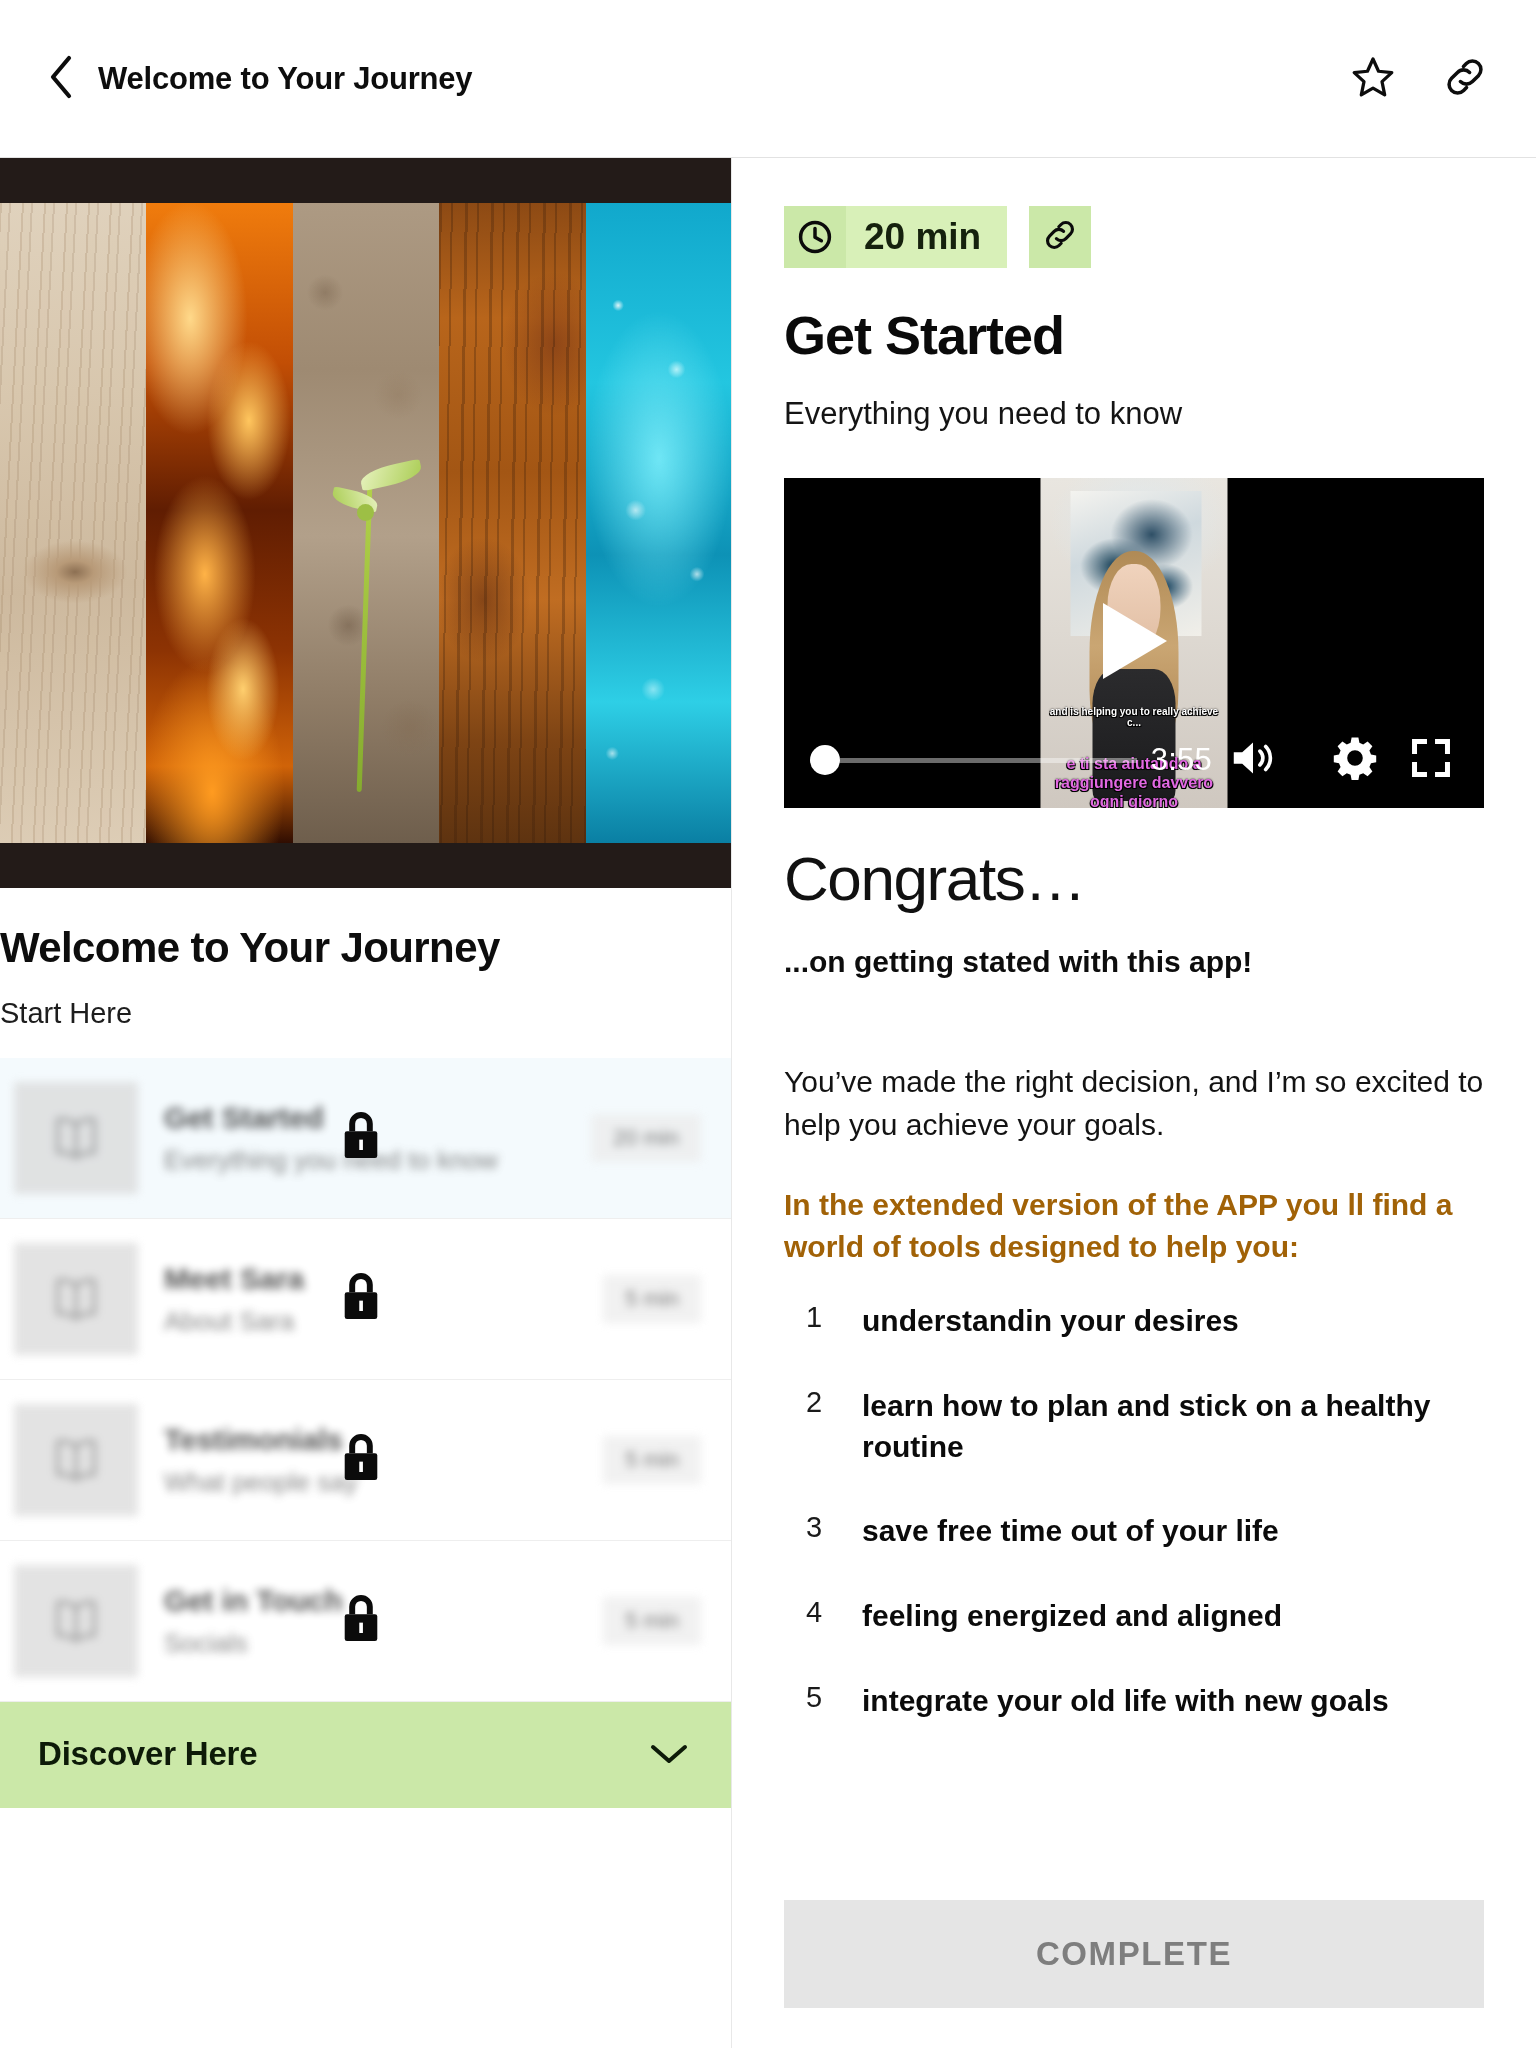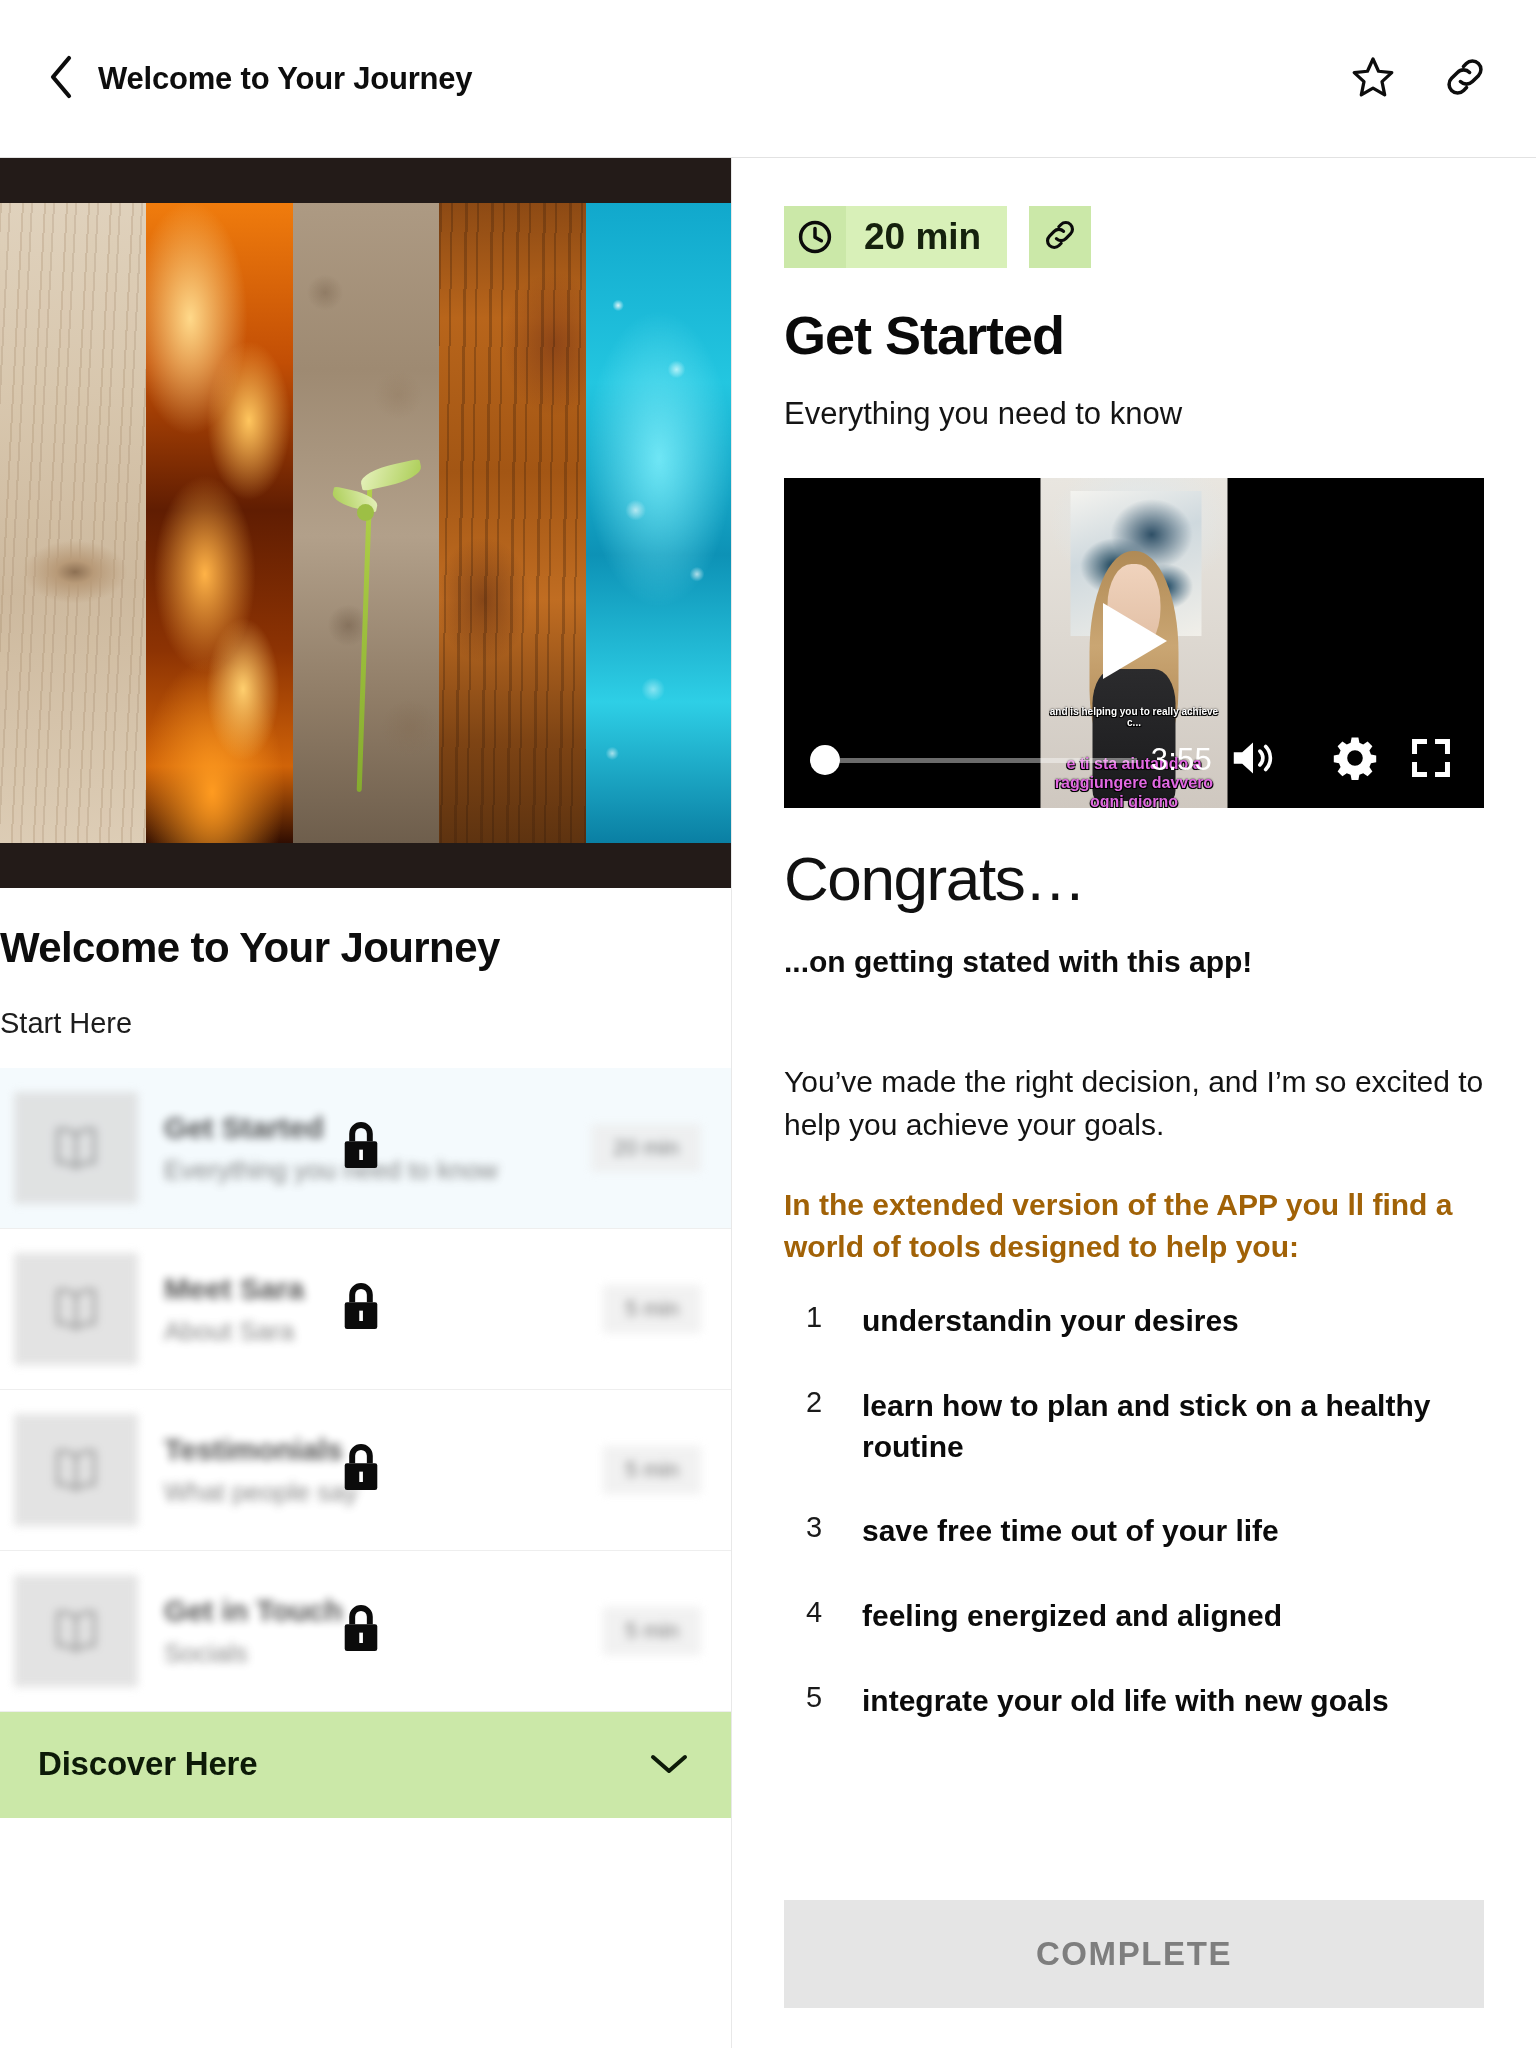--- a/index.html
+++ b/index.html
@@ -170,21 +170,21 @@
   .left-title {
     font-size: 42px;
     font-weight: 700;
     color: #0d0d0d;
     letter-spacing: -0.6px;
     line-height: 1.12;
   }
   .left-subtitle {
     font-size: 29px;
     color: #1d1d1d;
-    margin-top: 36px;
+    margin-top: 26px;
     font-weight: 400;
   }
 
   
   .accordion-header {
     background: #cbe8a8;
     padding: 28px 38px 30px 38px;
     display: flex;
     align-items: center;
     cursor: pointer;

